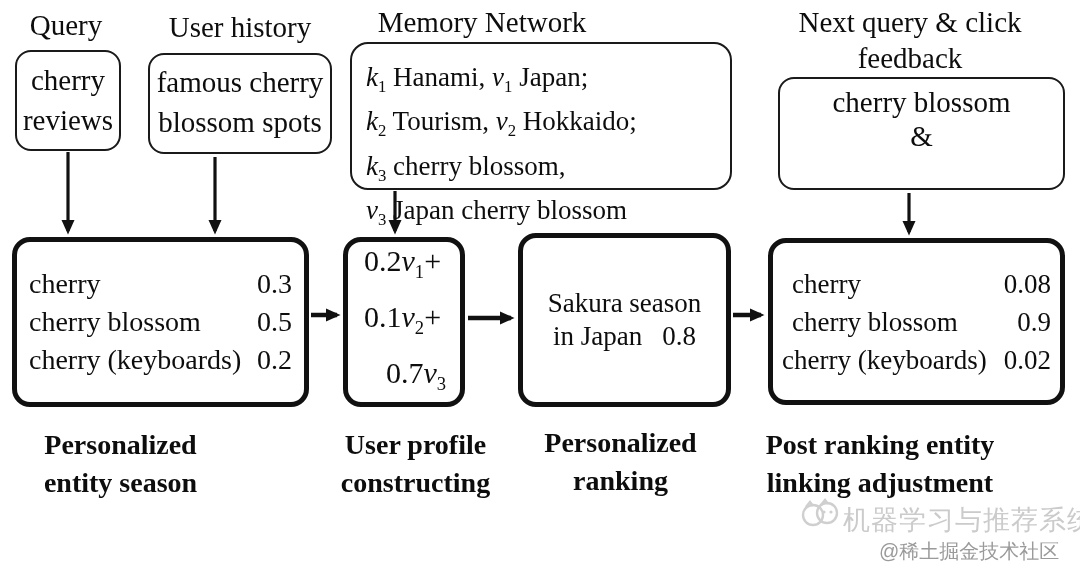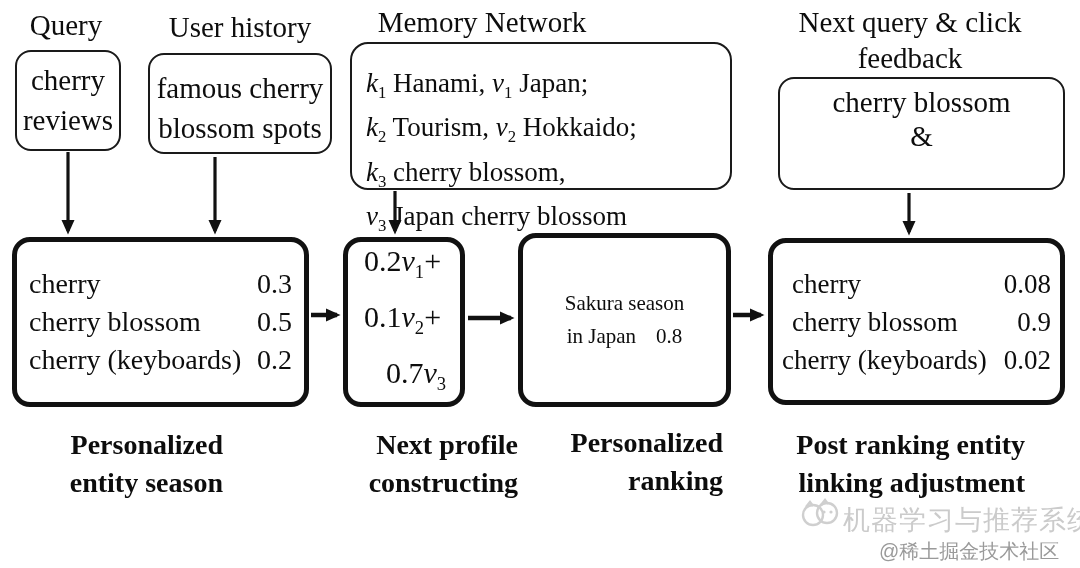--- a/index.html
+++ b/index.html
@@ -13,43 +13,43 @@
   .toplabel2{font-size:29px;line-height:36px;text-align:center;}
   
   .tbox{
     position:absolute;border:2.5px solid #1a1a1a;border-radius:16px;
     background:#fff;box-sizing:border-box;text-align:center;
   }
   .tbox .tline{font-size:29px;line-height:40px;white-space:nowrap;}
   
   .membox{
     position:absolute;border:2.5px solid #1a1a1a;border-radius:18px;
-    background:#fff;box-sizing:border-box;padding:22px 6px 0 14px;text-align:left;
+    background:#fff;box-sizing:border-box;padding:16px 6px 0 14px;text-align:left;
   }
   .mline{font-size:27px;line-height:34px;white-space:nowrap;}
   .mline i{font-family:"Liberation Serif","DejaVu Serif",serif;}
   sub{font-size:0.62em;}
   
   .mbox{
     position:absolute;border:5px solid #111111;border-radius:18px;
     background:#fff;box-sizing:border-box;
   }
   .rows{display:flex;flex-direction:column;justify-content:center;height:100%;padding:0 12px;box-sizing:border-box;}
   .erow{display:flex;justify-content:space-between;font-size:28px;line-height:38px;white-space:nowrap;}
   .erow4{display:flex;justify-content:space-between;font-size:27px;line-height:38px;white-space:nowrap;}
   .pcol{display:flex;flex-direction:column;justify-content:center;height:100%;padding:0 14px 0 16px;box-sizing:border-box;}
   .pline{font-size:30px;line-height:45px;white-space:nowrap;}
   .pline.right{text-align:right;}
   .rcol{display:flex;flex-direction:column;justify-content:center;height:100%;gap:13px;box-sizing:border-box;text-align:center;}
-  .rentry{font-size:21px;line-height:33px;}
+  .rentry{font-size:27px;line-height:33px;}
   .rscore{margin-left:20px;}
   
   .stage{
     position:absolute;font-weight:bold;font-size:28px;line-height:38px;
-    text-align:right;white-space:nowrap;
+    text-align:center;white-space:nowrap;
   }
   .caption{
     position:absolute;font-weight:bold;font-size:37px;line-height:44px;
     text-align:center;white-space:nowrap;
   }
   .wm-brand{
     position:absolute;font-size:27px;letter-spacing:1px;color:#cbcbcb;
     font-family:"Liberation Sans","DejaVu Sans",sans-serif;white-space:nowrap;
   }
   .wm-handle{
@@ -84,21 +84,21 @@
   <div class="abs toplabel2" style="left:760px;top:4px;width:300px;">
     <div>Next query &amp; click</div>
     <div>feedback</div>
   </div>
 
   <div class="tbox" style="left:15px;top:50px;width:106px;height:101px;padding-top:8px;">
     <div class="tline">cherry</div>
     <div class="tline">reviews</div>
   </div>
 
-  <div class="tbox" style="left:148px;top:53px;width:184px;height:101px;padding-top:13px;">
+  <div class="tbox" style="left:148px;top:53px;width:184px;height:101px;padding-top:7px;">
     <div class="tline">famous cherry</div>
     <div class="tline">blossom spots</div>
   </div>
 
   <div class="membox" style="left:350px;top:42px;width:382px;height:148px;">
     <div class="mline"><i>k</i><sub>1</sub><span> Hanami, </span><i>v</i><sub>1</sub><span> Japan;</span></div>
     <div class="mline"><i>k</i><sub>2</sub><span> Tourism, </span><i>v</i><sub>2</sub><span> Hokkaido;</span></div>
     <div class="mline"><i>k</i><sub>3</sub><span> cherry blossom,</span></div>
     <div class="mline"><i>v</i><sub>3</sub><span> Japan cherry blossom</span></div>
   </div>
@@ -157,21 +157,21 @@
           <span>0.02</span>
         </div>
     </div>
   </div>
 
   <div class="stage" style="left:18px;top:426px;width:205px;">
     <div>Personalized</div>
       <div>entity season</div>
   </div>
   <div class="stage" style="left:313px;top:426px;width:205px;">
-    <div>Next profile</div>
+    <div>User profile</div>
       <div>constructing</div>
   </div>
   <div class="stage" style="left:518px;top:424px;width:205px;">
     <div>Personalized</div>
       <div>ranking</div>
   </div>
   <div class="stage" style="left:735px;top:426px;width:290px;">
     <div>Post ranking entity</div>
       <div>linking adjustment</div>
   </div>

